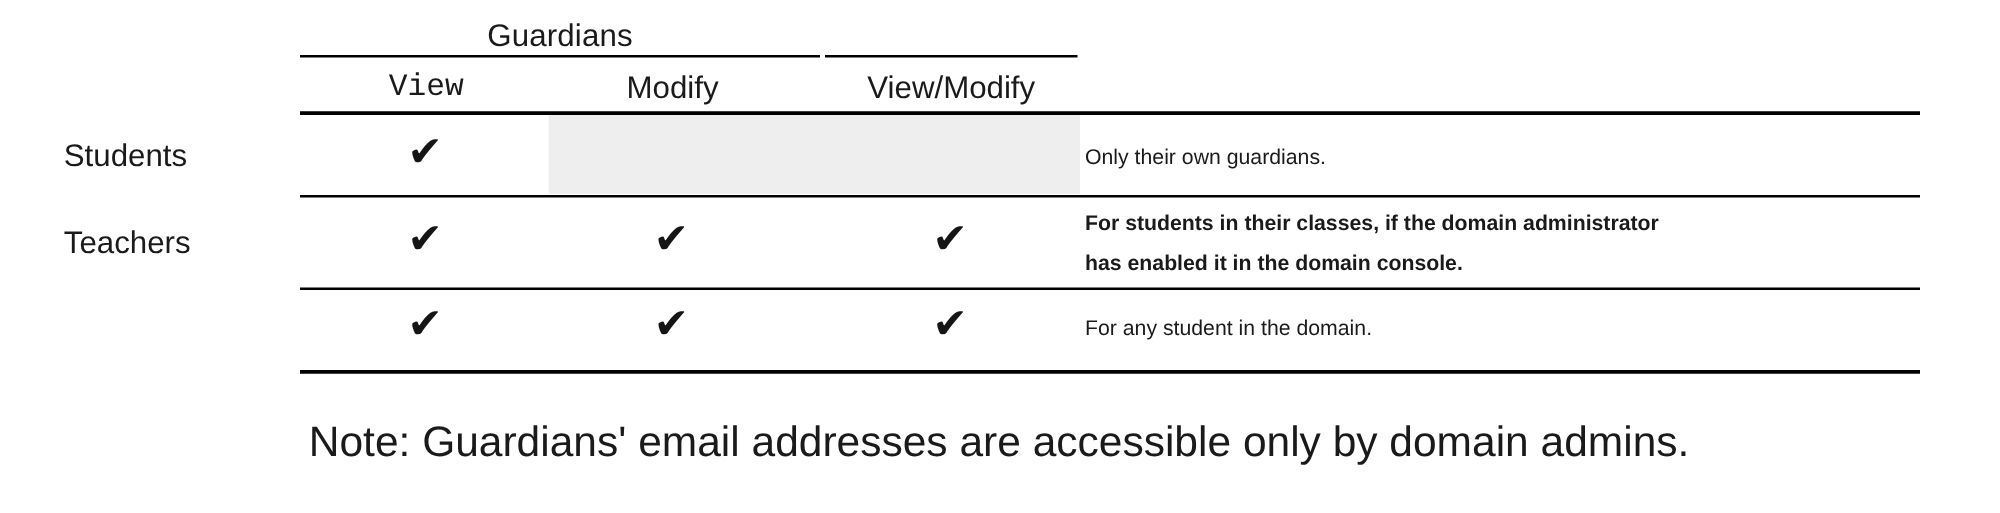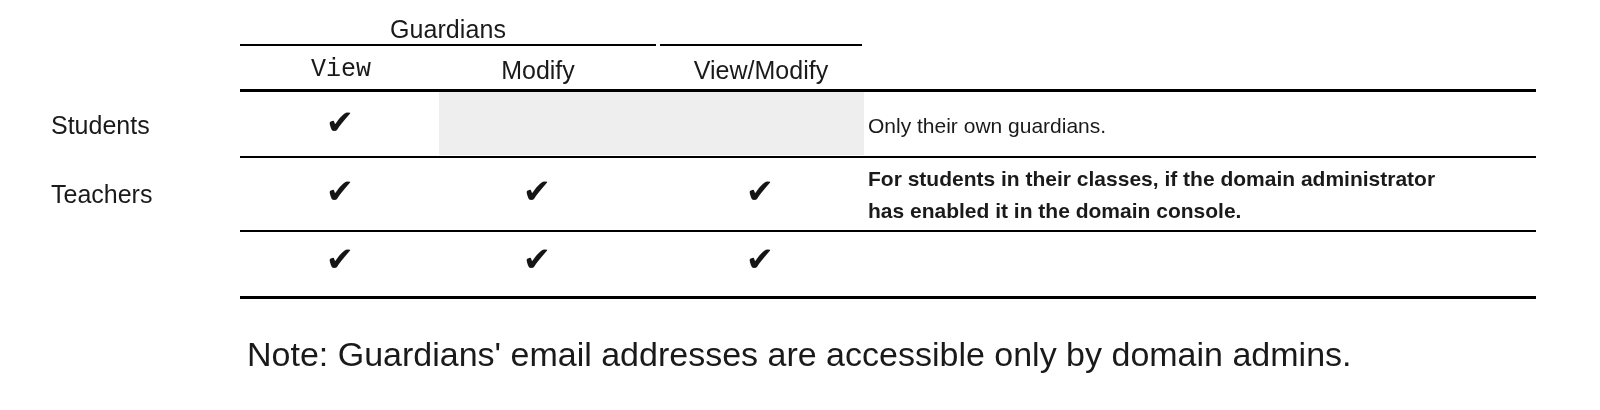--- a/index.html
+++ b/index.html
@@ -79,21 +79,21 @@
 
   
   .shaded-cell {
     position: absolute;
     background: #eeeeee;
   }
 
   
   .desc {
     position: absolute;
-    font-size: 21px;
+    font-size: 17px;
     line-height: 32px;
     color: #1a1a1a;
     text-align: left;
     white-space: pre-line;
   }
 
   .footnote {
     position: absolute;
     font-size: 34px;
     line-height: 32px;
@@ -149,18 +149,19 @@
 
   <div class="rule thin" style="left:240px; top:230px; width:1296px;"></div>
 
 
   <div class="check" style="left:317px; top:242px;">✔</div>
 
   <div class="check" style="left:514px; top:242px;">✔</div>
 
   <div class="check" style="left:737px; top:242px;">✔</div>
 
+  <div class="desc" style="left:868px; top:247px; width:660px;">For any student in the domain.</div>
 
   <div class="rule" style="left:240px; top:296px; width:1296px;"></div>
 
   <div class="footnote" style="left:247px; top:338px;">Note: Guardians' email addresses are accessible only by domain admins.</div>
 
 </div>
 
 </body></html>

